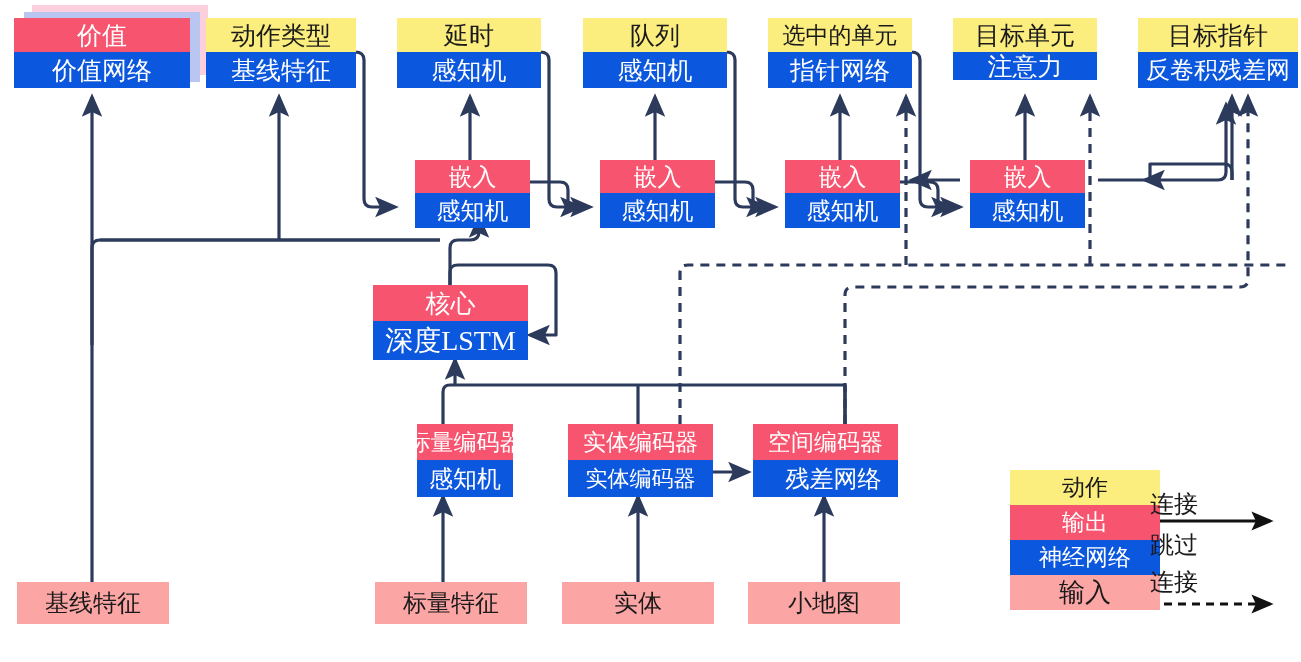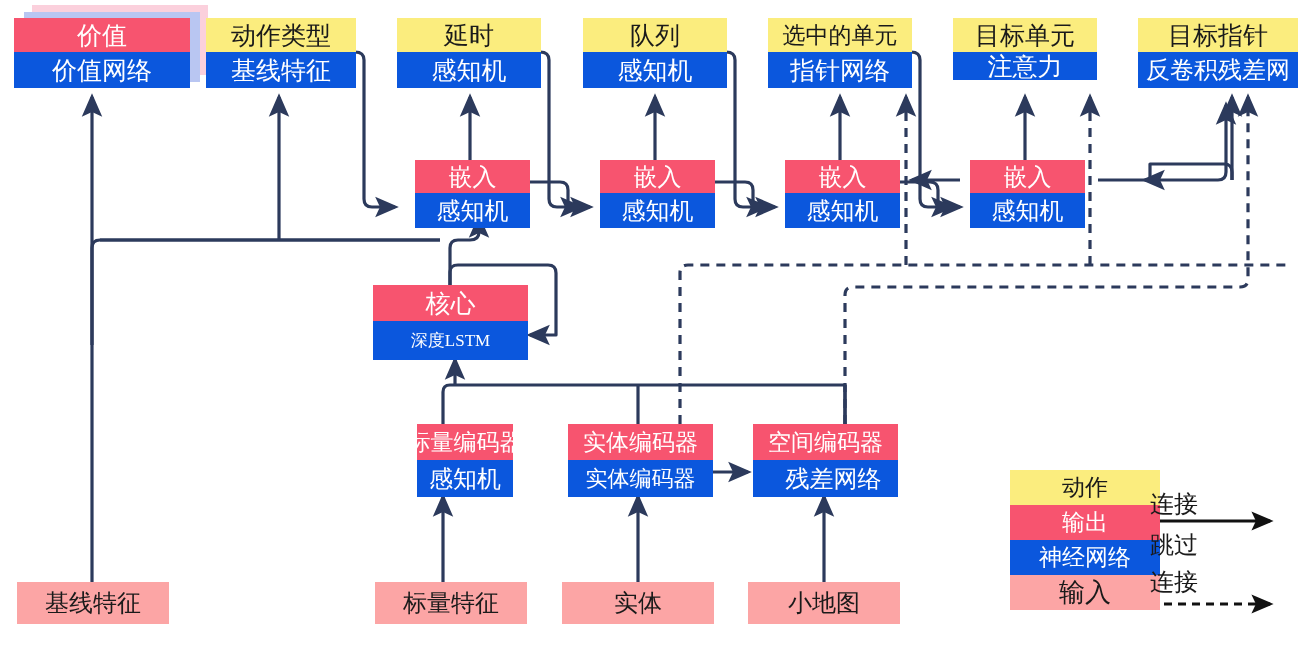--- a/index.html
+++ b/index.html
@@ -213,21 +213,21 @@
     <div class="cell c-net" style="height:35px; font-size:24px;">感知机</div>
   </div>
 
   <div class="node" style="left:970px; top:160px; width:115px; height:68px;">
     <div class="cell c-output" style="height:33px; font-size:24px;">嵌入</div>
     <div class="cell c-net" style="height:35px; font-size:24px;">感知机</div>
   </div>
 
   <div class="node" style="left:373px; top:285px; width:155px; height:75px;">
     <div class="cell c-output" style="height:36px; font-size:25px;">核心</div>
-    <div class="cell c-net" style="height:39px; font-size:17px;">深度LSTM</div>
+    <div class="cell c-net" style="height:39px; font-size:28px;">深度LSTM</div>
   </div>
 
   <div class="node" style="left:373px; top:424px; width:140px; height:73px;padding-left:44px;">
     <div class="cell c-output" style="height:36px; font-size:23px;">标量编码器</div>
     <div class="cell c-net" style="height:37px; font-size:24px;">感知机</div>
   </div>
 
   <div class="node" style="left:568px; top:424px; width:145px; height:73px;">
     <div class="cell c-output" style="height:36px; font-size:23px;">实体编码器</div>
     <div class="cell c-net" style="height:37px; font-size:22px;">实体编码器</div>

